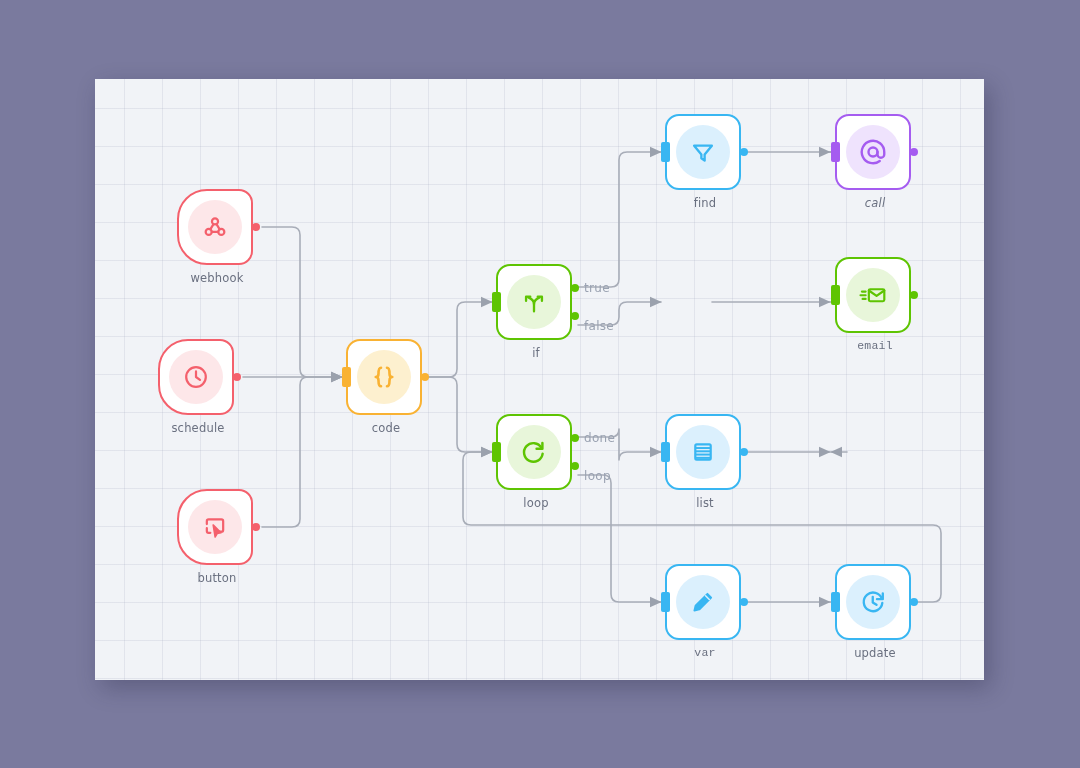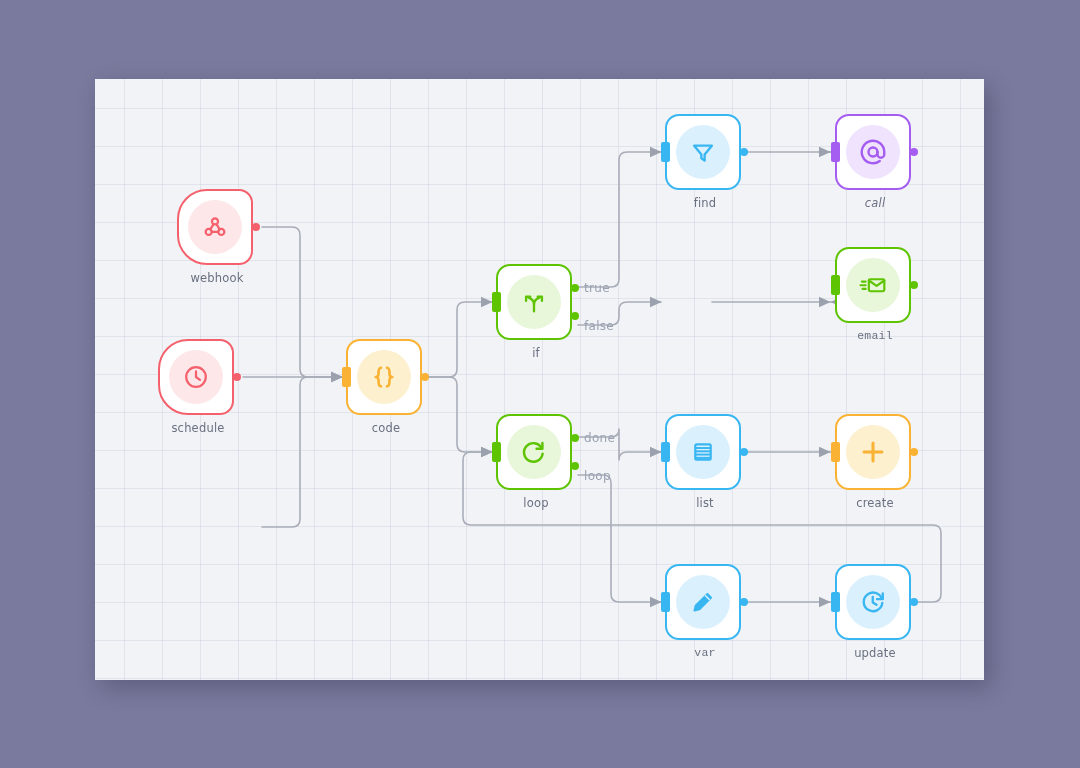--- a/index.html
+++ b/index.html
@@ -130,20 +130,31 @@
           <circle cx="17.4" cy="16.2" r="2.6"></circle>
           <path d="M10.7 9.5 L8 14"></path>
           <path d="M13.3 9.5 L16 14"></path>
           <path d="M9.2 16.2 H14.8"></path>
         </svg>
       </div>
       <span class="port-out"></span>
       <span class="label">webhook</span>
     </div>
 
+    <div class="node trigger c-red" style="left:82px;top:410px;">
+      <div class="disc">
+        <svg width="28" height="28" viewBox="0 0 24 24" fill="none" stroke="#f4606c" stroke-width="1.9" stroke-linecap="round" stroke-linejoin="round">
+          <path d="M5 9.5 V7 a1.5 1.5 0 0 1 1.5-1.5 H17.5 A1.5 1.5 0 0 1 19 7 v7.5 a1.5 1.5 0 0 1-1.5 1.5 H15"></path>
+          <path d="M5 13 v2.5 a1.5 1.5 0 0 0 1.5 1.5 H8"></path>
+          <path d="M10.4 10.2 L17.2 17 L13.9 17.6 L12.1 20.6 Z" fill="#f4606c" stroke="#f4606c" stroke-width="1.3"></path>
+        </svg>
+      </div>
+      <span class="port-out"></span>
+      <span class="label">button</span>
+    </div>
 
     <div class="node c-yellow" style="left:251px;top:260px;">
       <span class="port-in"></span>
       <div class="disc">
         <svg width="30" height="30" viewBox="0 0 24 24" fill="none" stroke="#f9b233" stroke-width="2.1" stroke-linecap="round" stroke-linejoin="round">
           <path d="M9.6 4.6 C7.6 4.6 7.6 8 7.6 9.3 C7.6 11 6.6 12 5.4 12 C6.6 12 7.6 13 7.6 14.7 C7.6 16 7.6 19.4 9.6 19.4"></path>
           <path d="M14.4 4.6 C16.4 4.6 16.4 8 16.4 9.3 C16.4 11 17.4 12 18.6 12 C17.4 12 16.4 13 16.4 14.7 C16.4 16 16.4 19.4 14.4 19.4"></path>
         </svg>
       </div>
       <span class="port-out"></span>
@@ -195,21 +206,21 @@
         <svg width="30" height="30" viewBox="0 0 24 24" fill="none" stroke="#a55cf0" stroke-width="1.9" stroke-linecap="round" stroke-linejoin="round">
           <circle cx="12" cy="12" r="3.6"></circle>
           <path d="M15.6 12 v1.9 a2.7 2.7 0 0 0 5.4 0 V12 a9 9 0 1 0-3.6 7.2"></path>
         </svg>
       </div>
       <span class="port-out"></span>
       <span class="label">call</span>
     </div>
 
 
-    <div class="node c-green" style="left:740px;top:168px;font-family:Liberation Mono, monospace;">
+    <div class="node c-green" style="left:740px;top:178px;font-family:Liberation Mono, monospace;">
       <span class="port-in"></span>
       <div class="disc">
         <svg width="30" height="30" viewBox="0 0 26 24" fill="none" stroke="#5ec402" stroke-width="1.9" stroke-linecap="round" stroke-linejoin="round">
           <rect x="9.4" y="7" width="13.4" height="10.4" rx="1.2"></rect>
           <path d="M9.4 8.1 L16.1 12.8 L22.8 8.1"></path>
           <path d="M3.4 9 H6.6"></path>
           <path d="M2.2 12.2 H6.6"></path>
           <path d="M4 15.4 H6.6"></path>
         </svg>
       </div>
@@ -225,31 +236,20 @@
           <path d="M5.4 8.6 H18.6" stroke-width="1.7"></path>
           <path d="M5.4 11.4 H18.6" stroke-width="1.7"></path>
           <path d="M5.4 14.2 H18.6" stroke-width="1.7"></path>
           <path d="M5.4 17 H18.6" stroke-width="1.7"></path>
         </svg>
       </div>
       <span class="port-out"></span>
       <span class="label">list</span>
     </div>
 
-    <div class="node c-yellow" style="left:740px;top:335px;">
-      <span class="port-in"></span>
-      <div class="disc">
-        <svg width="30" height="30" viewBox="0 0 24 24" fill="none" stroke="#f9b233" stroke-width="2.4" stroke-linecap="round">
-          <path d="M12 4.8 V19.2"></path>
-          <path d="M4.8 12 H19.2"></path>
-        </svg>
-      </div>
-      <span class="port-out"></span>
-      <span class="label">create</span>
-    </div>
 
     <div class="node c-blue" style="left:570px;top:485px;font-family:Liberation Mono, monospace;">
       <span class="port-in"></span>
       <div class="disc">
         <svg width="28" height="28" viewBox="0 0 24 24" fill="#38b6f2" stroke="#38b6f2" stroke-width="1.6" stroke-linecap="round" stroke-linejoin="round">
           <path d="M4.6 19.4 L5.6 15.2 L15.8 5 L19 8.2 L8.8 18.4 Z"></path>
           <path d="M14.2 6.6 L17.4 9.8" stroke="#dbf0fd" stroke-width="1.3"></path>
         </svg>
       </div>
       <span class="port-out"></span>

